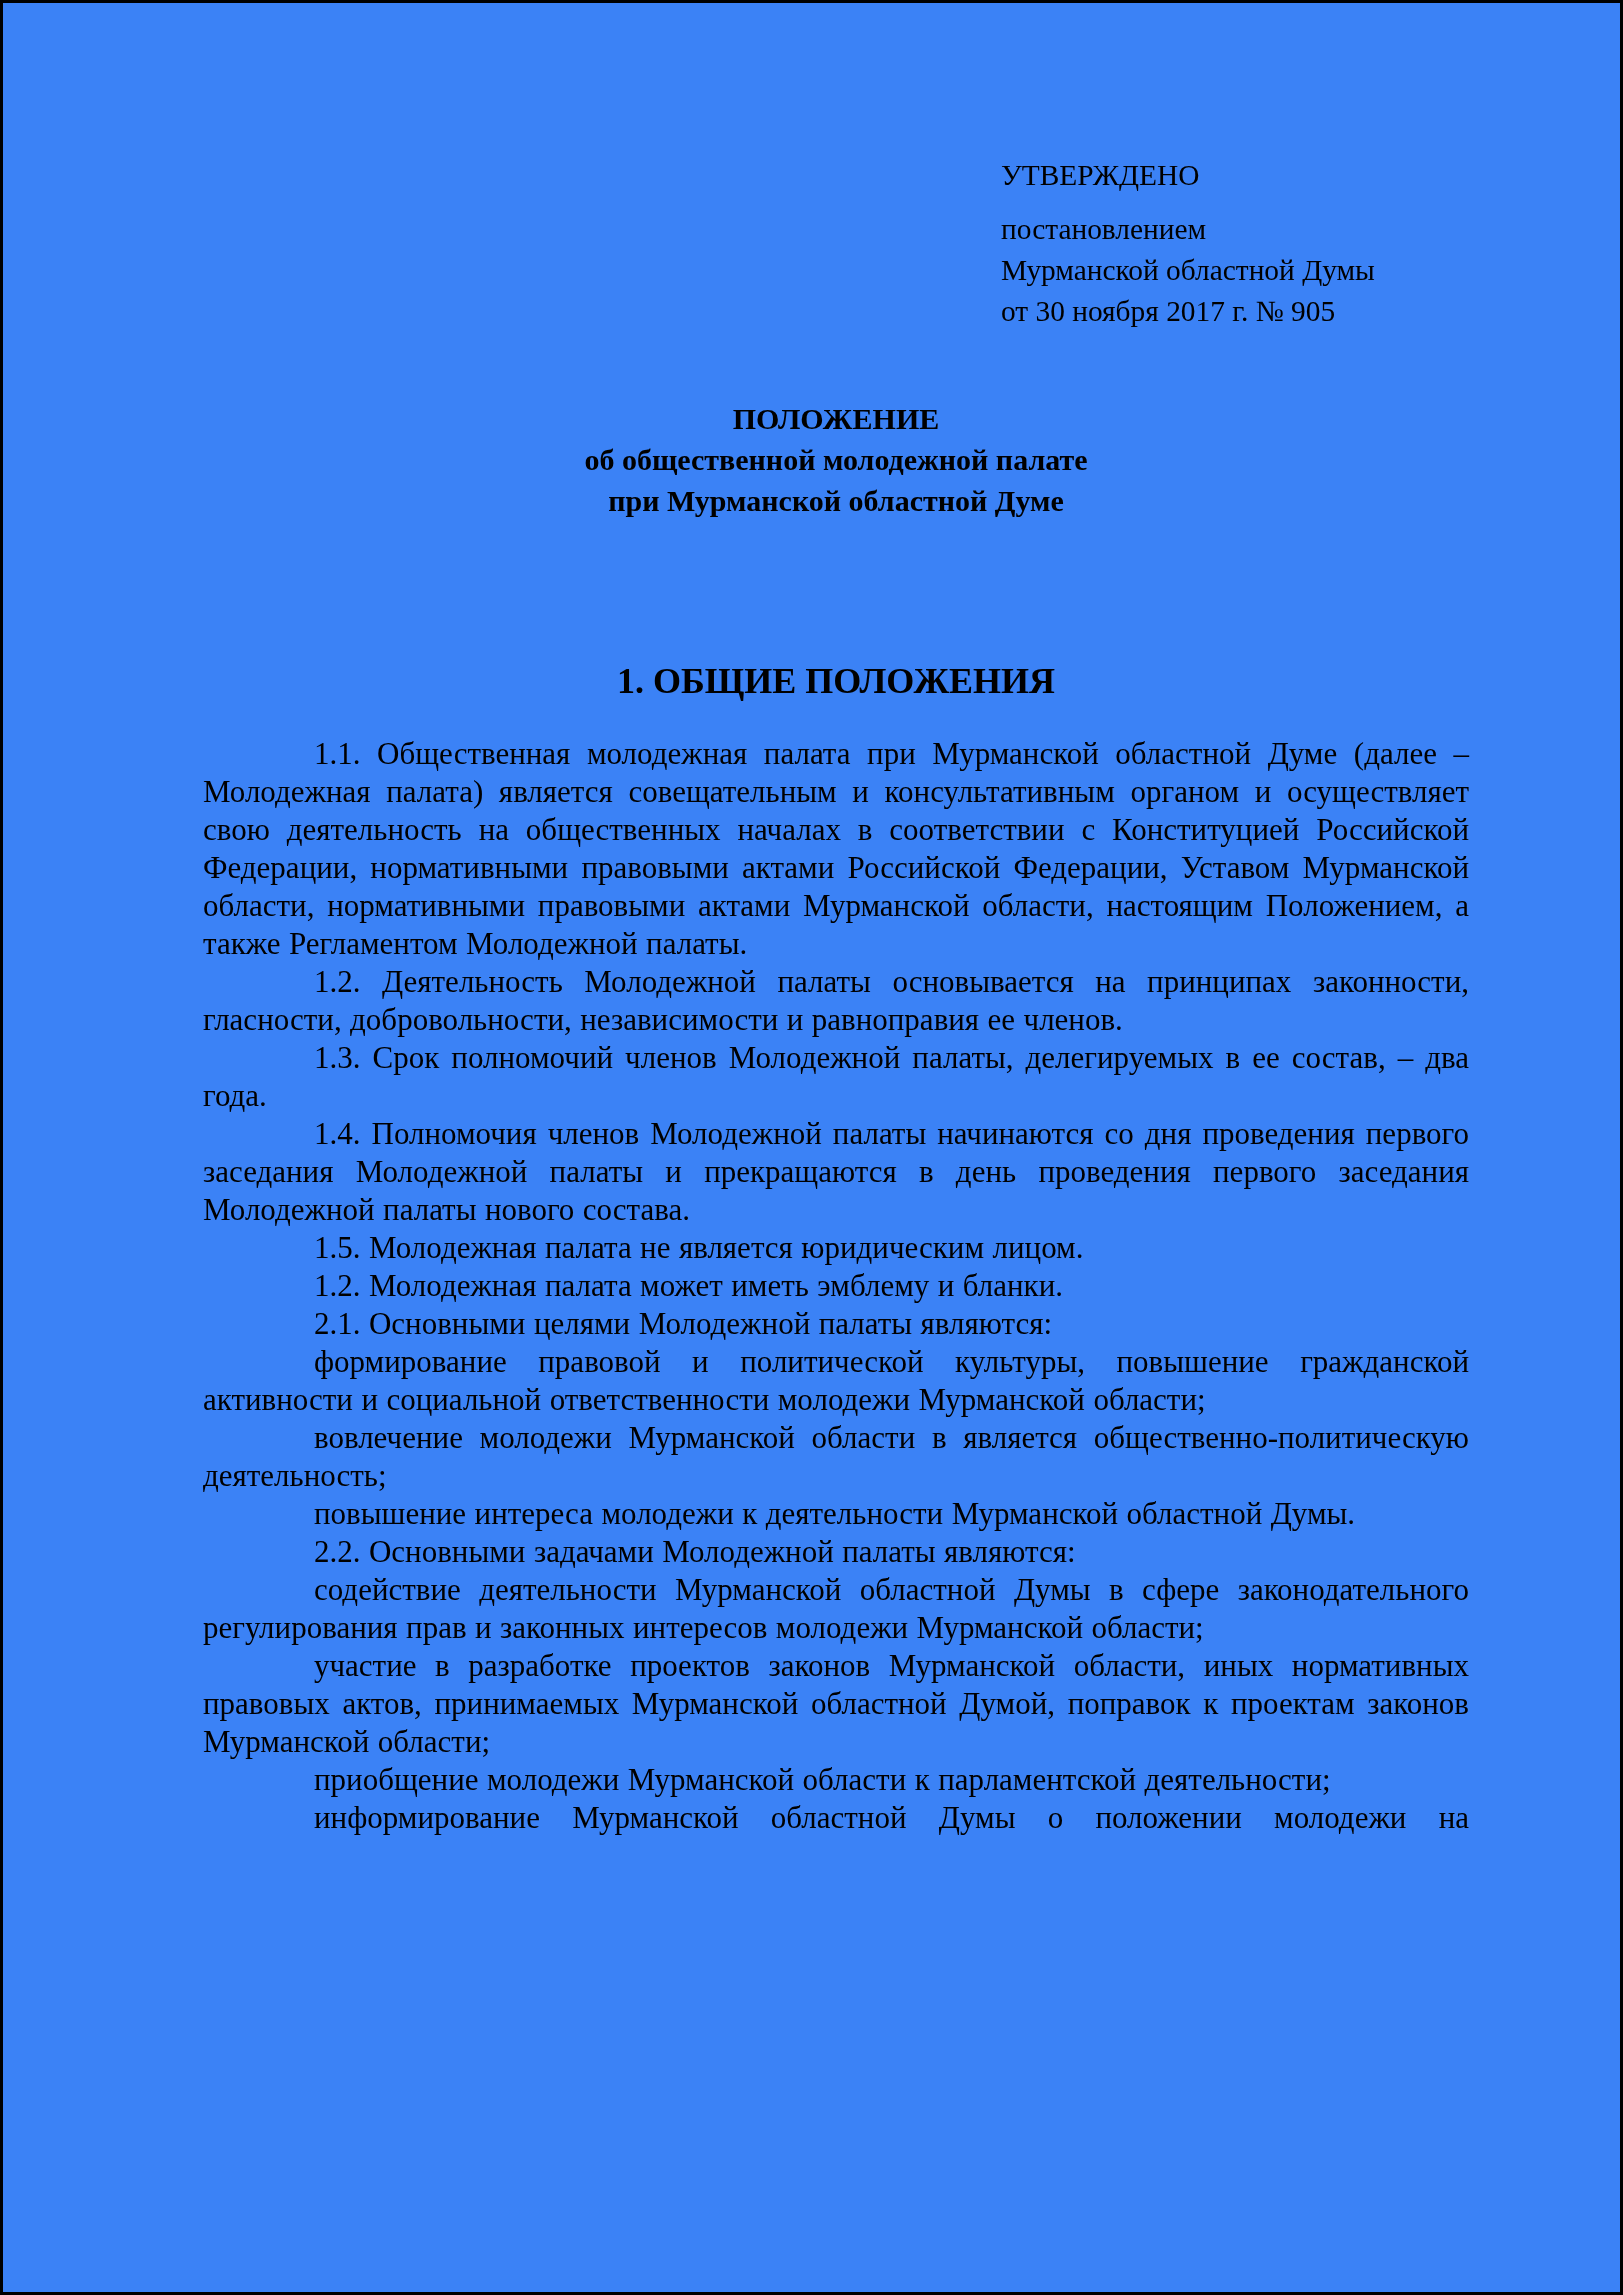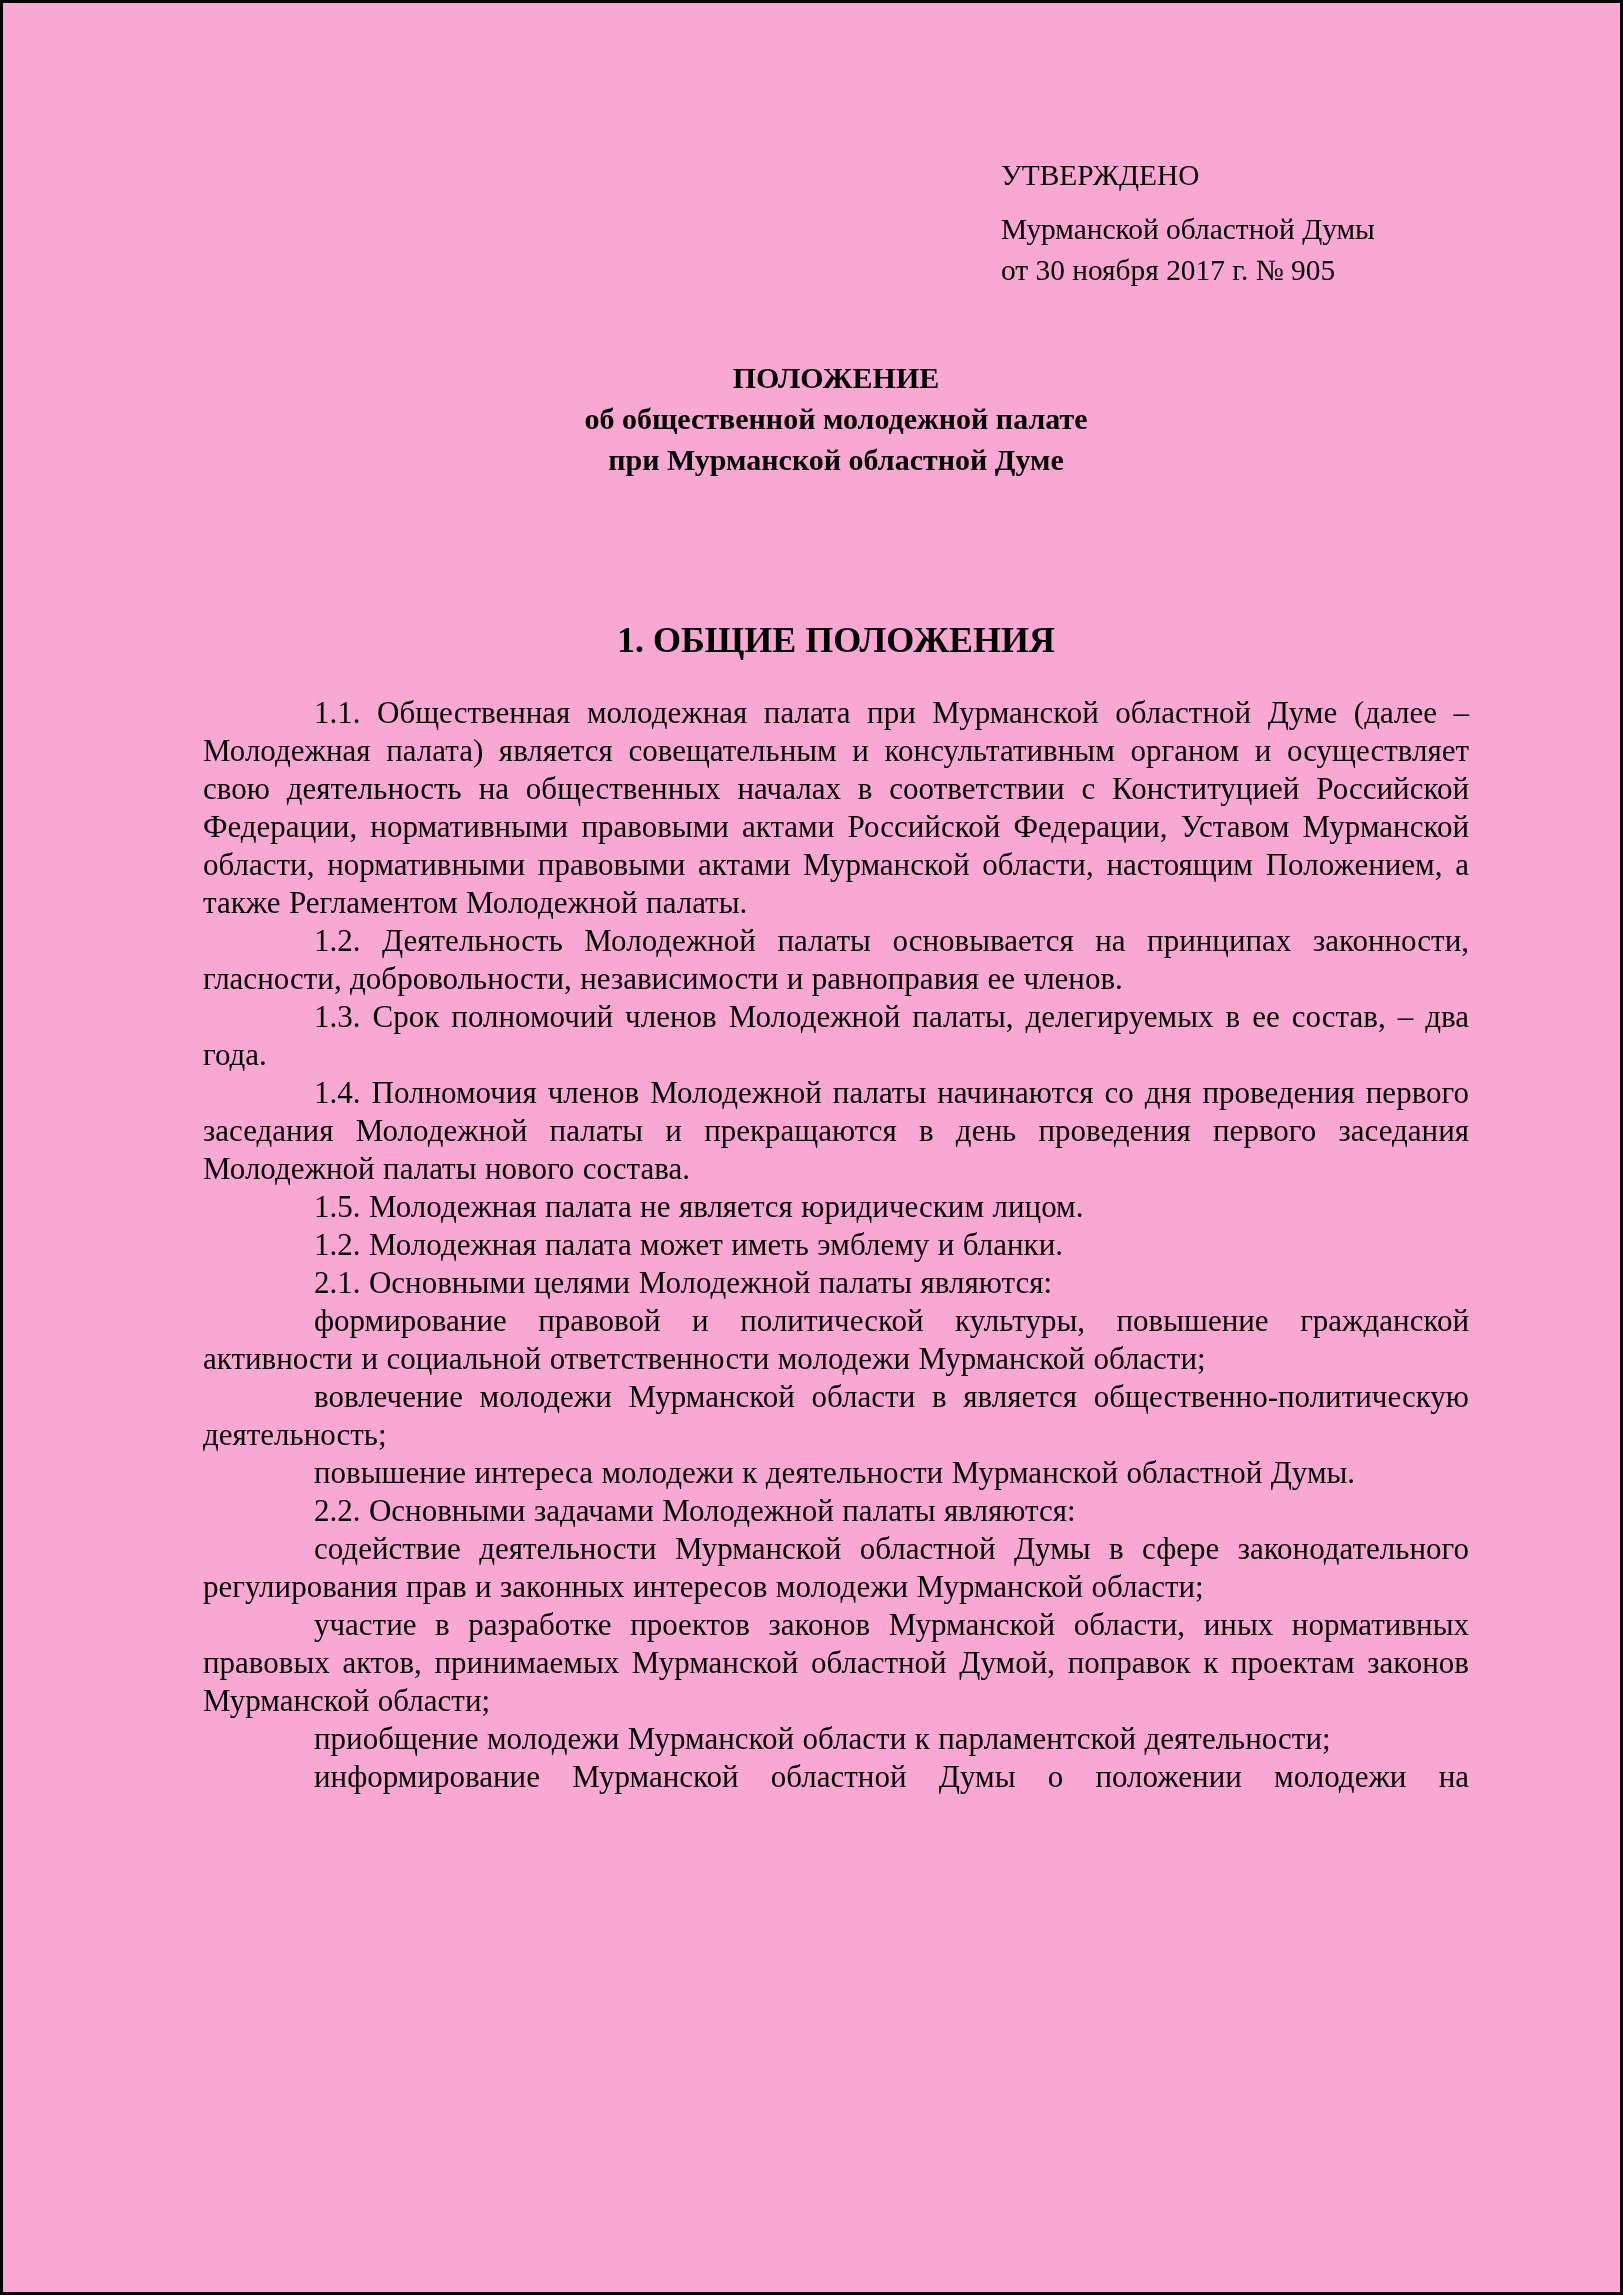--- a/index.html
+++ b/index.html
@@ -1,21 +1,21 @@
 <!DOCTYPE html>
 <html lang="ru" style="font-size:10.5px"><head>
 <meta charset="utf-8">
 <style>
   html, body { margin: 0; padding: 0; background: #ffffff; }
   .page {
     position: relative;
     width: 1623px;
     height: 2295px;
     box-sizing: border-box;
-    background: #f9a8d4;
+    background: #3b82f6;
     border: 3.3px solid #000000;
     font-family: "Liberation Serif", "DejaVu Serif", serif;
     color: #000000;
     overflow: hidden;
   }
   .content {
     box-sizing: border-box;
     padding-left: 200px;
     padding-right: 151px;
   }
@@ -63,20 +63,21 @@
 </style>
 </head>
 <body>
 
 <div class="page">
   <div class="content">
 
     <div class="approval">
       <div>УТВЕРЖДЕНО</div>
       <div class="approval-gap"></div>
+      <div>постановлением</div>
       <div>Мурманской областной Думы</div>
       <div>от 30 ноября 2017 г. № 905</div>
     </div>
 
     <div class="doc-title">
       <div>ПОЛОЖЕНИЕ</div>
       <div>об общественной молодежной палате</div>
       <div>при Мурманской областной Думе</div>
     </div>
 

